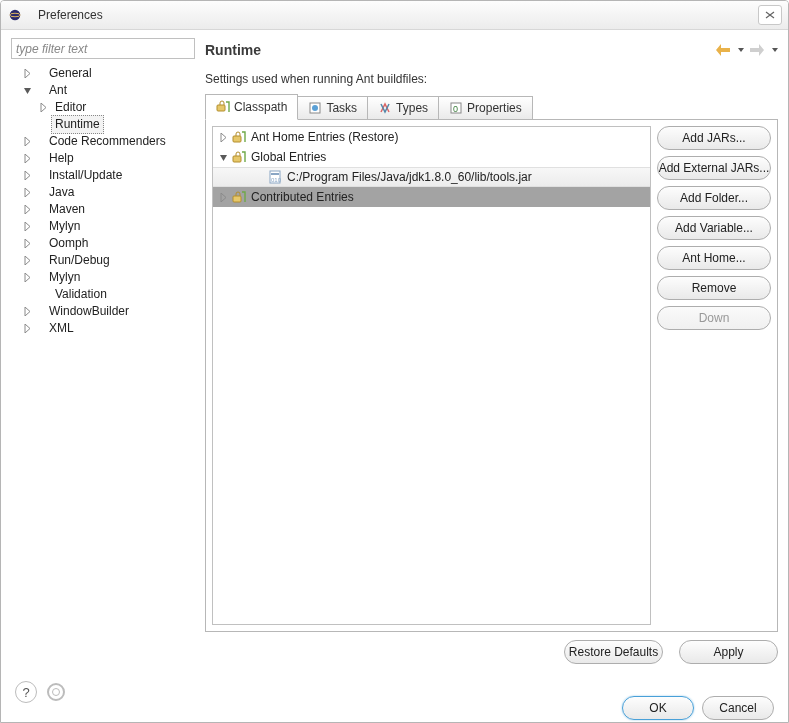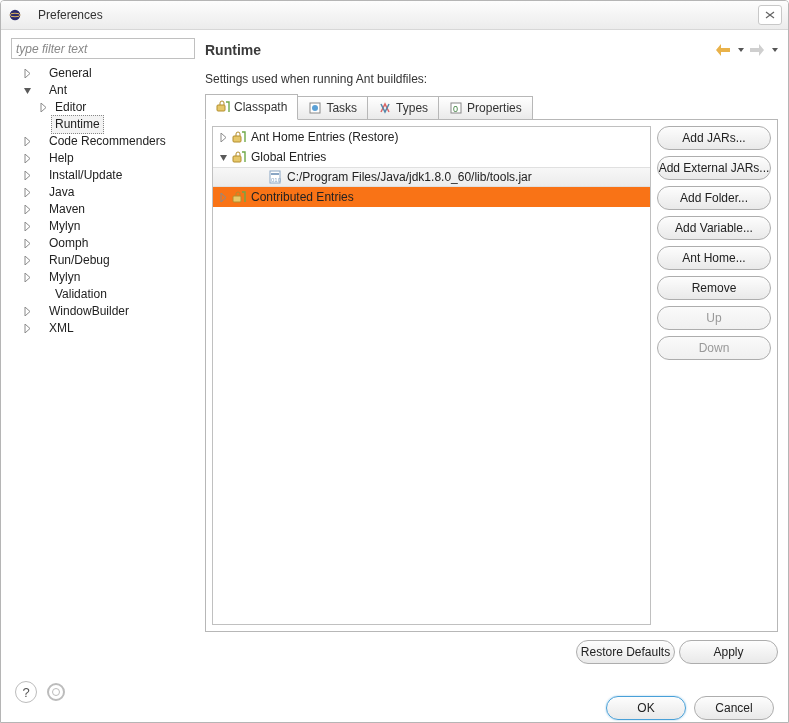--- a/index.html
+++ b/index.html
@@ -30,36 +30,36 @@
   .dropdown-tri{width:0;height:0;border-left:3px solid transparent;border-right:3px solid transparent;border-top:4px solid #555;margin-left:2px;}
   .settings-desc{margin:10px 0 8px 0;font-size:12px;color:#333;}
   .tabs-row{display:flex;align-items:flex-end;height:26px;}
   .tab{display:flex;align-items:center;gap:4px;height:24px;padding:0 10px;border:1px solid #b7b7b7;background:linear-gradient(#fff,#eaeaea);margin-right:-1px;font-size:12px;color:#333;}
   .tab.active{background:#fff;border-bottom:1px solid #fff;height:26px;position:relative;z-index:2;}
   .tab-icon{width:14px;height:14px;display:inline-flex;align-items:center;justify-content:center;}
   .tab-panel{border:1px solid #b7b7b7;border-top:1px solid #b7b7b7;margin-top:-1px;flex:1;display:flex;padding:6px;gap:6px;background:#fff;}
   .classpath-tree{flex:1;border:1px solid #c0c0c0;background:#fff;overflow:auto;}
   .cp-row{display:flex;align-items:center;height:20px;line-height:20px;font-size:12px;white-space:nowrap;}
   .cp-row.sel{background:linear-gradient(#f7f7f7,#ececec);border-top:1px solid #e0e0e0;border-bottom:1px solid #e0e0e0;}
-  .cp-row.yellow{background:#f97316;}
+  .cp-row.yellow{background:#a3a3a3;}
   .cp-ind-0{padding-left:4px;}
   .cp-ind-2{padding-left:40px;}
   .cp-icon{width:16px;height:16px;margin-right:4px;display:inline-flex;align-items:center;justify-content:center;}
   .side-buttons{width:114px;display:flex;flex-direction:column;gap:6px;}
   .btn{height:24px;border:1px solid #adadad;background:linear-gradient(#fdfdfd,#e9e9e9);font-size:12px;color:#222;border-radius:12px;cursor:pointer;}
   .btn.disabled{color:#999;background:linear-gradient(#fafafa,#f0f0f0);cursor:default;}
   .btn.primary{border:1px solid #48a0d8;box-shadow:0 0 2px rgba(72,160,216,0.6);}
-  .bottom-btns{display:flex;justify-content:flex-end;gap:4px;margin-top:8px;}
+  .bottom-btns{display:flex;justify-content:flex-end;gap:16px;margin-top:8px;}
   .bottom-btns .btn{width:99px;}
   .footer{height:50px;border-top:0;display:flex;align-items:center;padding:0 14px 10px 14px;}
   .help-circle{width:22px;height:22px;border:1px solid #bcbcbc;border-radius:50%;display:flex;align-items:center;justify-content:center;font-size:13px;color:#555;margin-right:10px;}
   .ring-icon{width:18px;height:18px;border:2px solid #bcbcbc;border-radius:50%;position:relative;}
   .ring-icon::after{content:"";position:absolute;inset:3px;border:1px solid #bcbcbc;border-radius:50%;}
   .footer-spacer{flex:1;}
-  .footer .btn{width:80px;margin-top:32px;}
+  .footer .btn{width:72px;margin-top:32px;}
   .classpath-icon svg, .cp-icon svg{width:14px;height:14px;}
 </style>
 </head>
 <body>
 
 <div class="window">
 
   <div class="titlebar">
     <span class="eclipse-icon">
       <svg viewBox="0 0 16 16">
@@ -324,21 +324,20 @@
               <span>Contributed Entries</span>
             </div>
           </div>
         <div class="side-buttons" id="side-buttons">
             <button class="btn">Add JARs...</button>
             <button class="btn">Add External JARs...</button>
             <button class="btn">Add Folder...</button>
             <button class="btn">Add Variable...</button>
             <button class="btn">Ant Home...</button>
             <button class="btn">Remove</button>
-            <button class="btn disabled">Up</button>
             <button class="btn disabled">Down</button>
           </div>
       </div>
 
       <div class="bottom-btns">
         <button class="btn">Restore Defaults</button>
         <button class="btn">Apply</button>
       </div>
     </div>
   </div>

